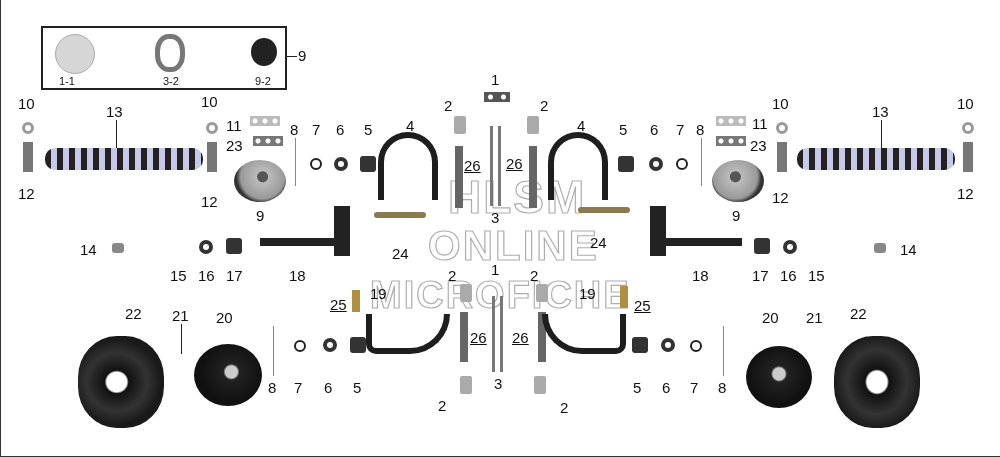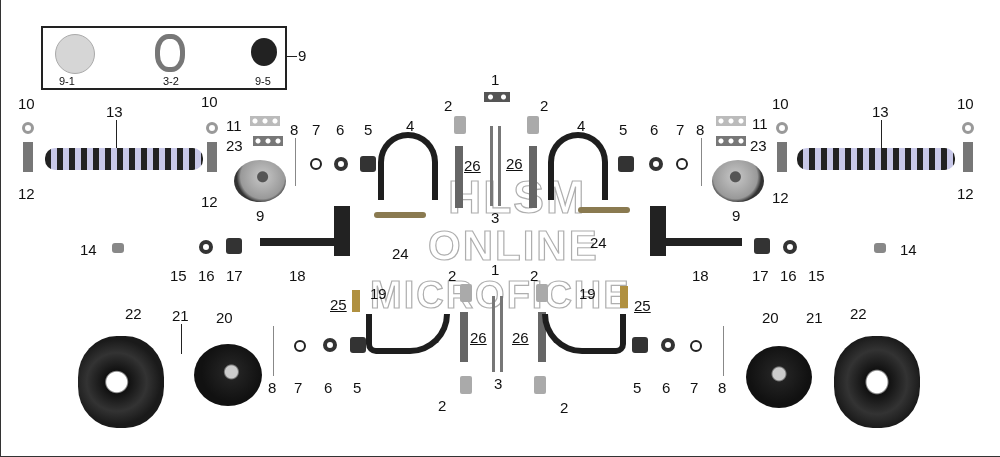--- a/index.html
+++ b/index.html
@@ -15,23 +15,23 @@
 </style>
 </head>
 <body>
 
 <div id="frame"></div>
 
 <div id="kit">
   <div class="part" style="left:12px;top:6px;width:38px;height:38px;border-radius:50%;background:#d6d6d6;border:1px solid #aaa;"></div>
   <div class="part" style="left:112px;top:6px;width:30px;height:38px;border-radius:45%;border:5px solid #777;box-sizing:border-box;"></div>
   <div class="part" style="left:208px;top:10px;width:26px;height:28px;border-radius:50%;background:#222;"></div>
-  <span class="lbl sm" style="left:16px;top:46px;">9-1</span>
+  <span class="lbl sm" style="left:16px;top:46px;">1-1</span>
   <span class="lbl sm" style="left:120px;top:46px;">3-2</span>
-  <span class="lbl sm" style="left:212px;top:46px;">9-5</span>
+  <span class="lbl sm" style="left:212px;top:46px;">9-2</span>
 </div>
 <div class="hleader" style="left:285px;top:56px;width:12px;"></div>
 <span class="lbl" style="left:298px;top:48px;">9</span>
 
 <div class="wm" style="left:448px;top:170px;font-size:46px;">HLSM</div>
 <div class="wm" style="left:428px;top:222px;font-size:42px;">ONLINE</div>
 <div class="wm" style="left:370px;top:274px;font-size:38px;">MICROFICHE</div>
 
 <span class="lbl" style="left:18px;top:96px;">10</span>
 <div class="part" style="left:22px;top:122px;width:12px;height:12px;border-radius:50%;border:3px solid #999;box-sizing:border-box;"></div>

